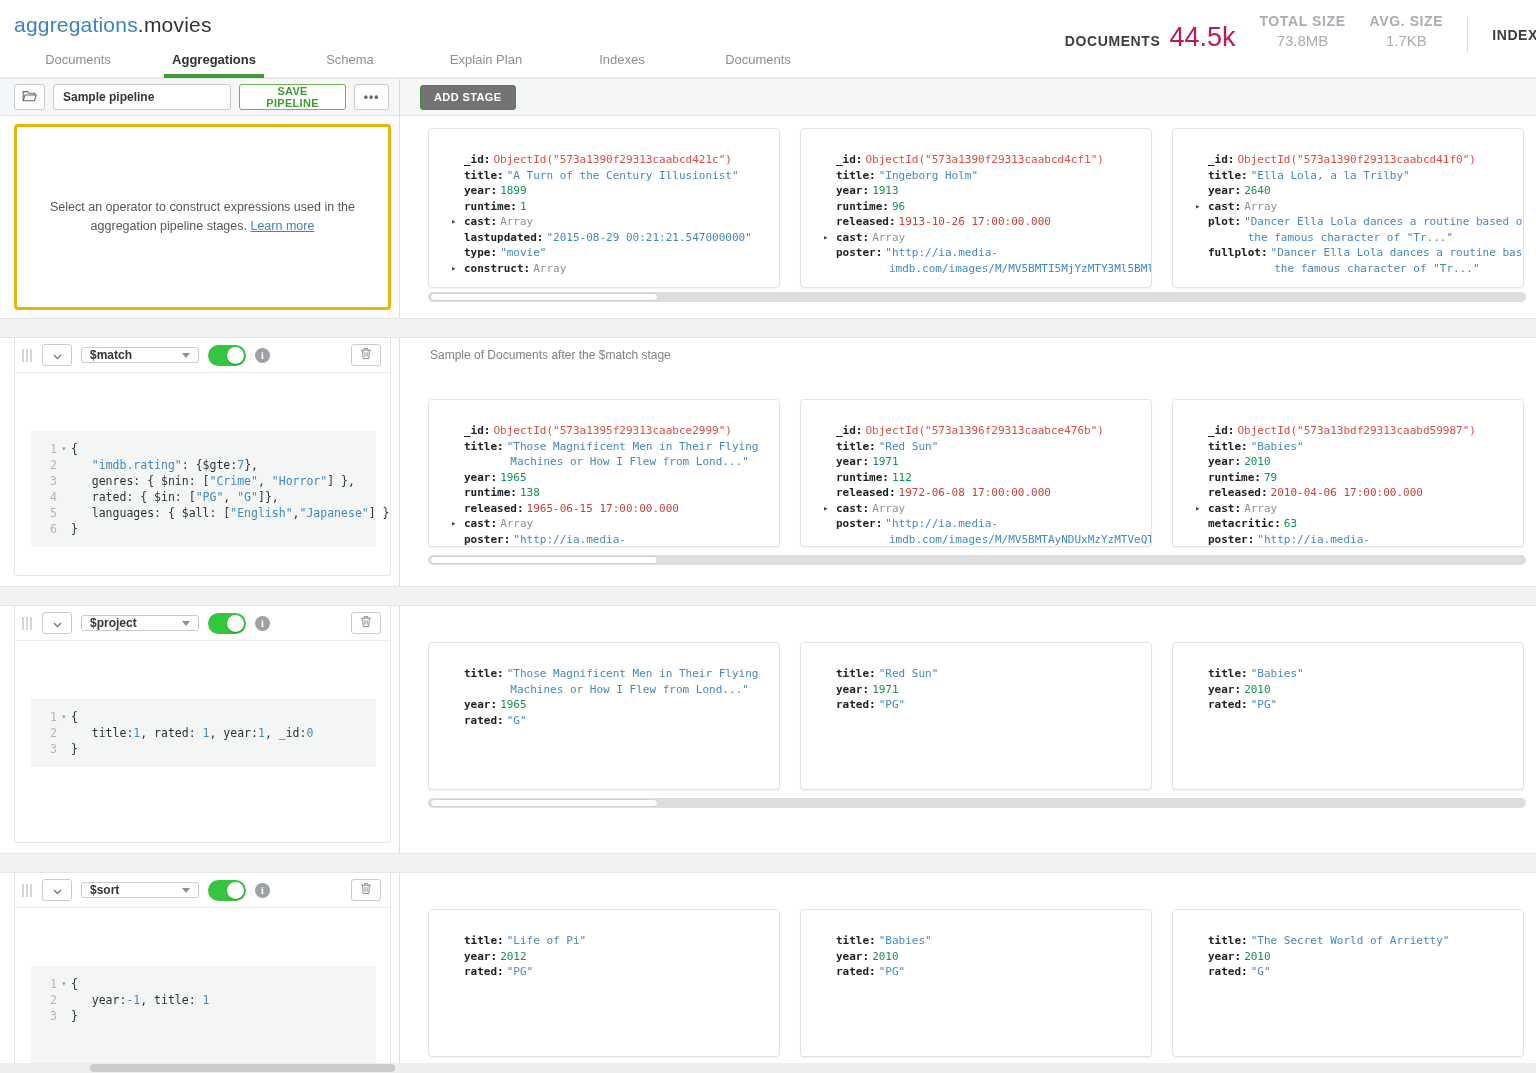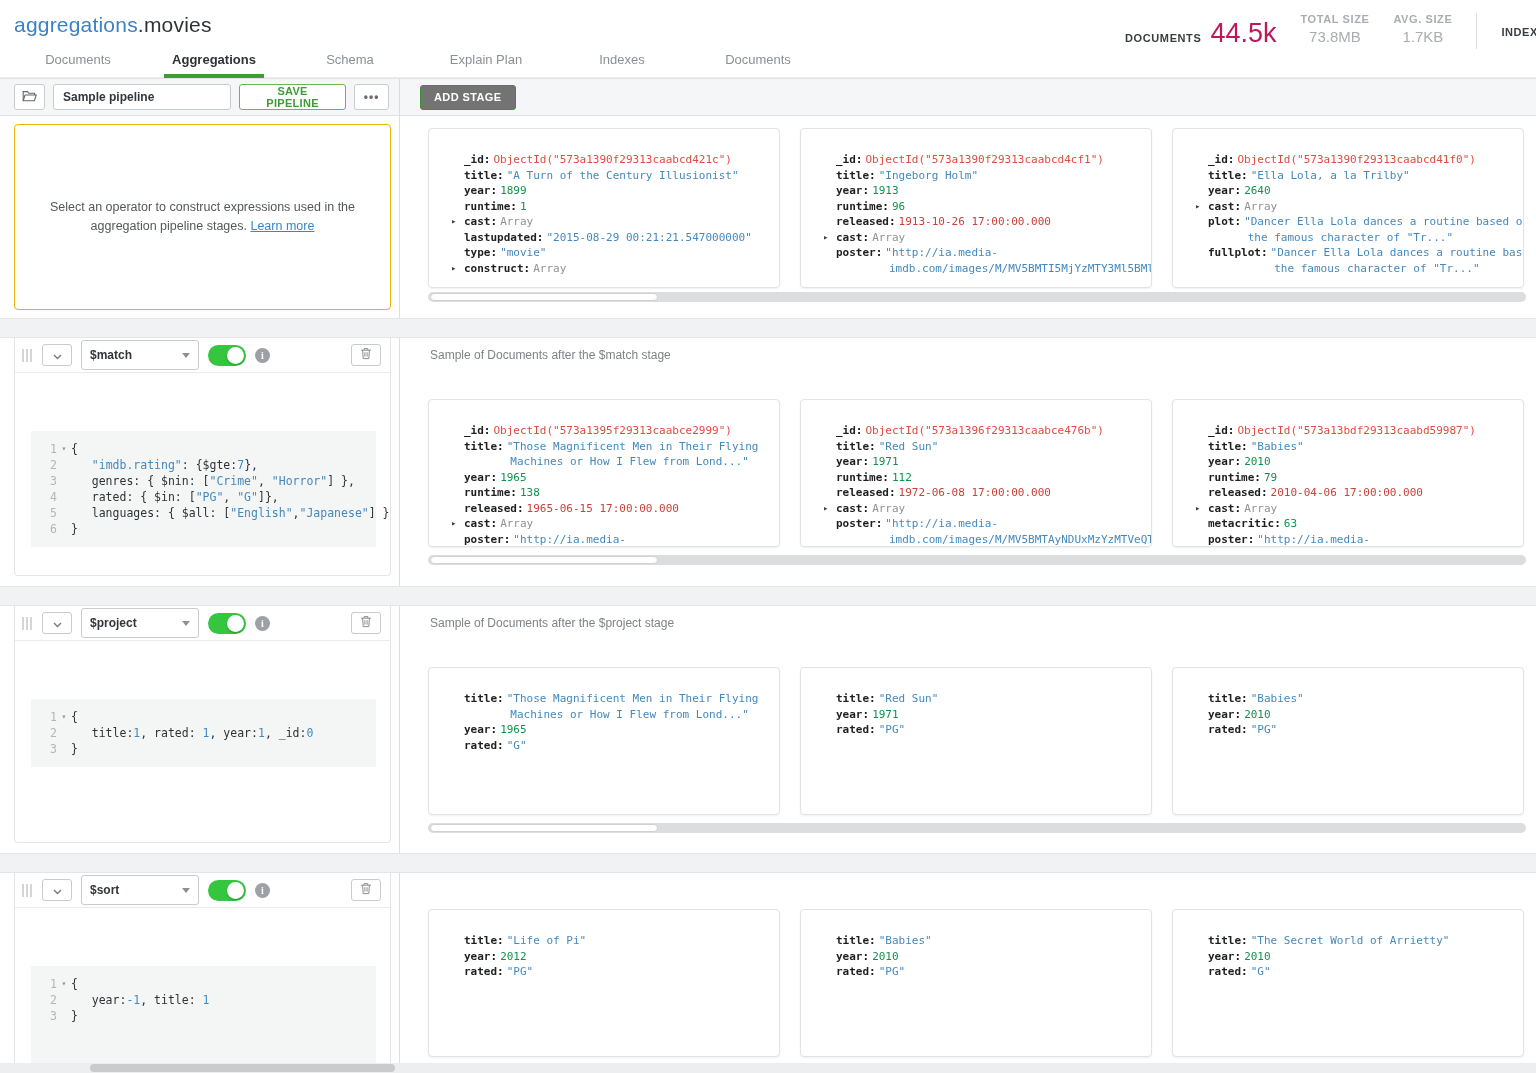--- a/index.html
+++ b/index.html
@@ -8,21 +8,21 @@
 
   
   header { background:#fff; }
   .title-row { display:flex; justify-content:space-between; align-items:flex-start;
     padding:13px 0 0 14px; height:48px; }
   .ns-title { font-size:21px; font-weight:400; letter-spacing:.2px; }
   .ns-title .db { color:#3B82C4; }
   .ns-title .dot, .ns-title .coll { color:#2F3337; }
   .stats { display:flex; align-items:flex-end; gap:24px; padding-right:0; }
   .stat-docs { display:flex; align-items:baseline; gap:9px; padding-bottom:2px; }
-  .stat-label { font-size:11px; font-weight:bold; letter-spacing:.6px; color:#A9ADB2; }
+  .stat-label { font-size:14px; font-weight:bold; letter-spacing:.6px; color:#A9ADB2; }
   .stat-label.dark { color:#3A3E43; }
   .stat-big { font-size:27px; color:#be185d; line-height:1; }
   .stat-col { display:flex; flex-direction:column; align-items:center; gap:3px; padding-bottom:4px; }
   .stat-col .stat-val { font-size:15px; color:#A9ADB2; }
   .stat-vdiv { width:1px; height:36px; background:#DDDFE1; }
   .stat-index { padding-bottom:9px; margin-right:-2px; }
 
   .tabs { display:flex; padding-left:10px; border-bottom:1px solid #EAEBEC; height:30px; }
   .tab { min-width:136px; text-align:center; font-size:13px; color:#8A9096;
     padding-top:4px; cursor:pointer; position:relative; }
@@ -50,34 +50,34 @@
   
   .pipeline-row { display:flex; background:#fff; overflow:hidden; }
   .row-gap { height:20px; background:#F1F2F3; border-top:1px solid #E4E5E6; border-bottom:1px solid #E4E5E6; }
   .row-0 { height:202px; } .row-1 { height:248px; } .row-2 { height:247px; } .row-3 { height:262px; }
 
   .stage-col { width:400px; flex-shrink:0; border-right:1px solid #DCDEE0; padding:0; }
   .preview-col { flex:1; padding-left:28px; overflow:hidden; position:relative; }
 
   
   .empty-card { margin:8px 8px 19px 14px; height:calc(100% - 16px); background:#fff;
-    border:1px solid #eab308; border-radius:4px; display:flex; align-items:center;
+    border:3px solid #eab308; border-radius:4px; display:flex; align-items:center;
     justify-content:center; text-align:center; padding:0 26px; }
   .empty-card .msg { font-size:12.5px; color:#54585C; line-height:1.55; }
   .empty-card a { color:#3D85C6; text-decoration:underline; cursor:pointer; }
 
   
   .stage-card { margin:0 8px 10px 14px; height:calc(100% - 10px); background:#fff;
     border:1px solid #E3E4E5; border-radius:0 0 4px 4px; border-top:none; overflow:hidden; }
   .stage-header { height:35px; display:flex; align-items:center; gap:9px; padding:0 9px 0 6px;
     border-bottom:1px solid #ECECEC; background:#fff; }
   .drag-handle { display:flex; gap:2px; cursor:grab; padding:2px 1px; }
   .drag-handle i { display:block; width:2px; height:13px; background:#D4D5D6; }
   .btn-collapse { width:30px; height:22px; }
-  .stage-select { width:118px; height:30px; border:1px solid #C9CCCE; border-radius:3px;
+  .stage-select { width:118px; height:16px; border:1px solid #C9CCCE; border-radius:3px;
     background:#fff; display:flex; align-items:center; justify-content:space-between;
     padding:0 8px; font-size:12px; font-weight:bold; color:#33373B; cursor:pointer; }
   .select-caret { width:0; height:0; border-left:4px solid transparent; border-right:4px solid transparent;
     border-top:5px solid #8C9094; }
   .toggle { width:38px; height:21px; border-radius:11px; background:#35C53F; position:relative; cursor:pointer; flex-shrink:0; }
   .toggle .knob { position:absolute; top:2px; right:2px; width:17px; height:17px; border-radius:50%;
     background:#fff; box-shadow:0 1px 2px rgba(0,0,0,.25); }
   .info-icon { width:15px; height:15px; border-radius:50%; background:#9DA1A6; color:#fff;
     font-size:10px; font-weight:bold; display:flex; align-items:center; justify-content:center;
     font-family:"Liberation Serif", serif; }
@@ -333,21 +333,20 @@
             </button>
           </div>
           <div class="code-block">
             <div class="code-line"><span class="ln">1</span><span class="fold">▾</span><span class="ctok-p">{</span></div>
             <div class="code-line"><span class="ln">2</span><span class="fold"></span><span class="ctok-p">   title:</span><span class="ctok-n">1</span><span class="ctok-p">, rated: </span><span class="ctok-n">1</span><span class="ctok-p">, year:</span><span class="ctok-n">1</span><span class="ctok-p">, _id:</span><span class="ctok-n">0</span></div>
             <div class="code-line"><span class="ln">3</span><span class="fold"></span><span class="ctok-p">}</span></div>
           </div>
         </div>
       </div>
       <div class="preview-col">
-        <div class="preview-label">Sample of Documents after the $project stage</div>
         <div class="cards-row">
           <div class="doc-card">
             <div class="doc-line"><span class="doc-key">title:</span><span class="doc-val"><span class="tok-str">"Those Magnificent Men in Their Flying</span></span></div>
             <div class="doc-line cont" style="padding-left: 7ch;"><span class="tok-str">Machines or How I Flew from Lond..."</span></div>
             <div class="doc-line"><span class="doc-key">year:</span><span class="doc-val"><span class="tok-num">1965</span></span></div>
             <div class="doc-line"><span class="doc-key">rated:</span><span class="doc-val"><span class="tok-str">"G"</span></span></div>
           </div>
           <div class="doc-card">
             <div class="doc-line"><span class="doc-key">title:</span><span class="doc-val"><span class="tok-str">"Red Sun"</span></span></div>
             <div class="doc-line"><span class="doc-key">year:</span><span class="doc-val"><span class="tok-num">1971</span></span></div>

